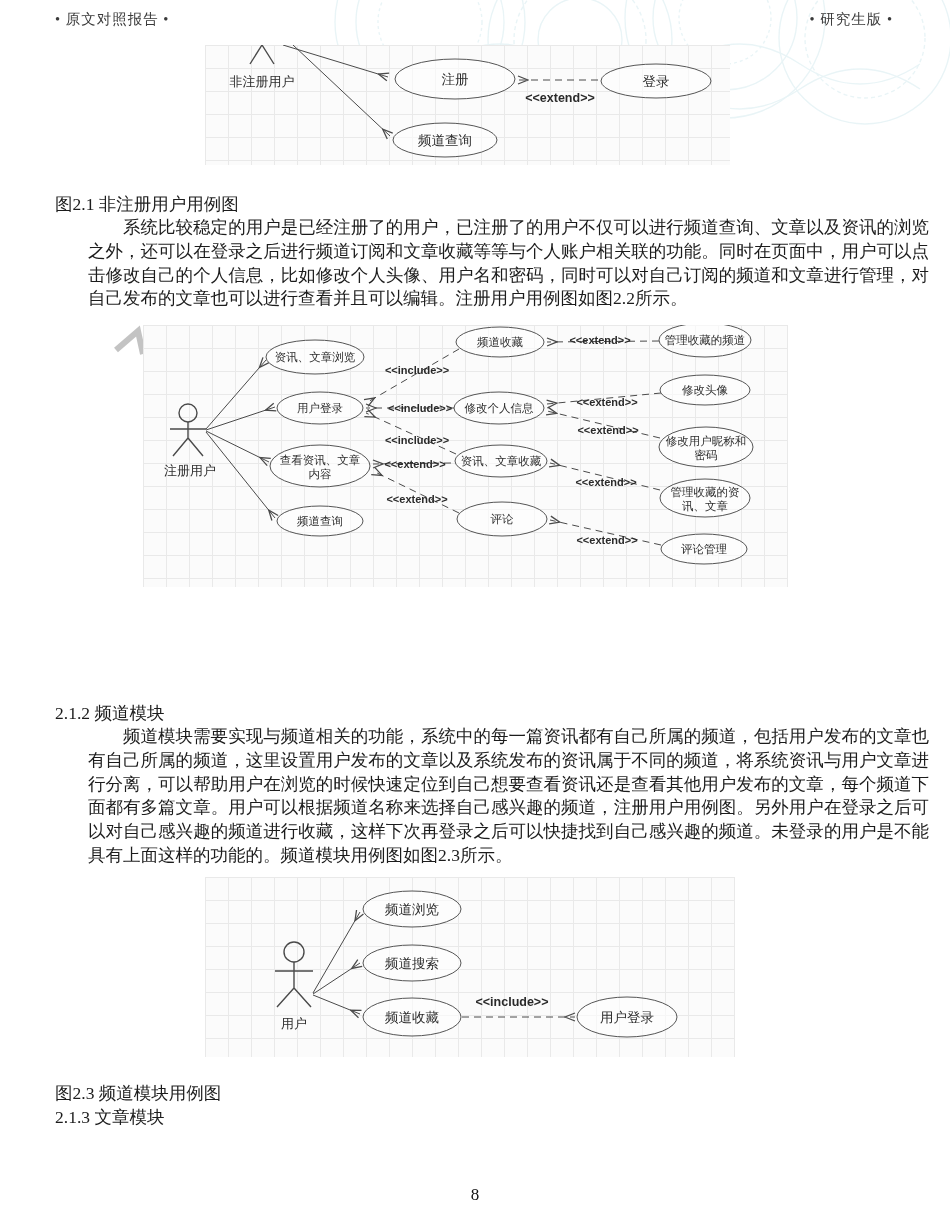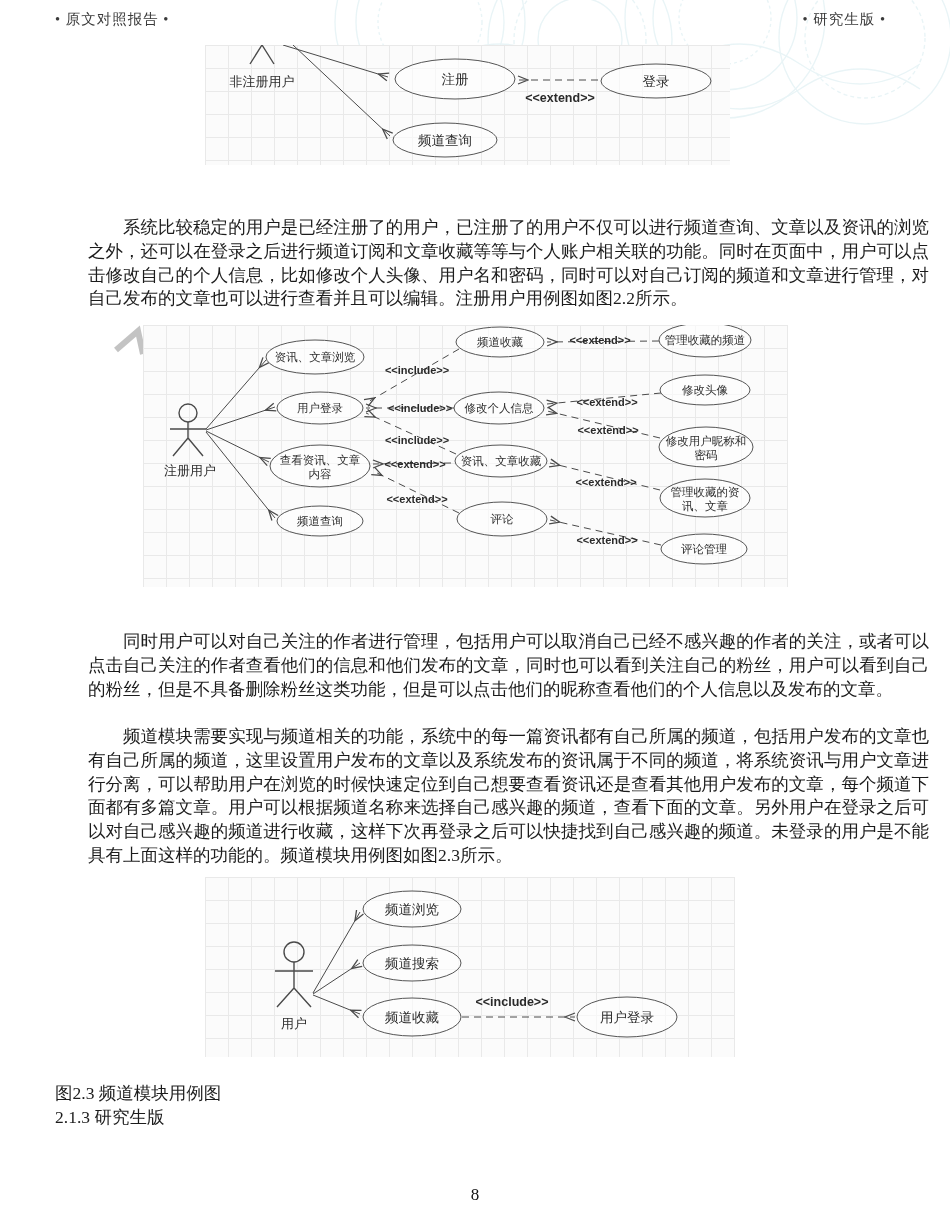--- a/index.html
+++ b/index.html
@@ -7,21 +7,21 @@
     position:relative; width:950px; height:1230px; margin:0 auto;
     background:#ffffff; overflow:hidden;
     font-family:"Liberation Serif","DejaVu Serif",serif;
     color:#1c1c1c;
   }
   .hdr{
     position:absolute; top:10px; font-size:14.5px; color:#3a3a3a;
     letter-spacing:1px; z-index:3;
   }
   .hdr-left{left:55px;}
-  .hdr-right{right:64px;}
+  .hdr-right{right:57px;}
   .watermark{position:absolute; z-index:1; opacity:.75;}
   .figure{
     position:absolute; z-index:2;
     background-color:#fbfbfb;
     background-image:
       linear-gradient(#e9e9e9 1px, transparent 1px),
       linear-gradient(90deg,#e9e9e9 1px, transparent 1px);
     background-size:23px 23px;
   }
   .figure svg{display:block; width:100%; height:100%;}
@@ -102,20 +102,21 @@
         <ellipse class="dg-ell" cx="445" cy="140" rx="52" ry="17"></ellipse>
         <text class="t-node-lg" x="445" y="145">频道查询</text>
       </g>
       <g>
         <line class="dg-dash" x1="598" y1="80" x2="518" y2="80" marker-end="url(#arr)"></line>
         <text class="t-rel-lg" x="560" y="102">&lt;&lt;extend&gt;&gt;</text>
       </g>
     </svg>
   </div>
 
+  <div class="txt cap" style="top:193px;">图2.1 非注册用户用例图</div>
   <div class="txt para" style="top:216px;">系统比较稳定的用户是已经注册了的用户，已注册了的用户不仅可以进行频道查询、文章以及资讯的浏览之外，还可以在登录之后进行频道订阅和文章收藏等等与个人账户相关联的功能。同时在页面中，用户可以点击修改自己的个人信息，比如修改个人头像、用户名和密码，同时可以对自己订阅的频道和文章进行管理，对自己发布的文章也可以进行查看并且可以编辑。注册用户用例图如图2.2所示。</div>
 
   <svg class="chev" style="left:108px;top:324px;" width="44" height="38" viewBox="0 0 44 38">
     <polyline points="8,26 30,7 35,30" fill="none" stroke="#b8b8b8" stroke-width="6" opacity="0.85"></polyline>
   </svg>
 
   <div class="figure" style="left:143px;top:325px;width:645px;height:262px;">
     <svg viewBox="143 325 645 262">
       <g>
         <circle class="dg-actor" cx="188" cy="413" r="9"></circle>
@@ -207,22 +208,22 @@
         <text class="t-rel" x="417" y="503">&lt;&lt;extend&gt;&gt;</text>
         <text class="t-rel" x="600" y="344">&lt;&lt;extend&gt;&gt;</text>
         <text class="t-rel" x="607" y="406">&lt;&lt;extend&gt;&gt;</text>
         <text class="t-rel" x="608" y="434">&lt;&lt;extend&gt;&gt;</text>
         <text class="t-rel" x="606" y="486">&lt;&lt;extend&gt;&gt;</text>
         <text class="t-rel" x="607" y="544">&lt;&lt;extend&gt;&gt;</text>
       </g>
     </svg>
   </div>
 
-  <div class="txt para" style="top:630px;">同时用户可以对自己关注的作者进行管理，包括用户可以取消自己已经不感兴趣的作者的关注，或者可以点击自己关注的作者查看他们的信息和他们发布的文章，同时也可以看到关注自己的粉丝，用户可以看到自己的粉丝，但是不具备删除粉丝这类功能，但是可以点击他们的昵称查看他们的个人信息以及发布的文章。</div>
-  <div class="txt para" style="top:725px;">频道模块需要实现与频道相关的功能，系统中的每一篇资讯都有自己所属的频道，包括用户发布的文章也有自己所属的频道，这里设置用户发布的文章以及系统发布的资讯属于不同的频道，将系统资讯与用户文章进行分离，可以帮助用户在浏览的时候快速定位到自己想要查看资讯还是查看其他用户发布的文章，每个频道下面都有多篇文章。用户可以根据频道名称来选择自己感兴趣的频道，查看下面的文章。另外用户在登录之后可以对自己感兴趣的频道进行收藏，这样下次再登录之后可以快捷找到自己感兴趣的频道。未登录的用户是不能具有上面这样的功能的。频道模块用例图如图2.3所示。</div>
+  <div class="txt hd" style="top:702px;">2.1.2 频道模块</div>
+  <div class="txt para" style="top:725px;">频道模块需要实现与频道相关的功能，系统中的每一篇资讯都有自己所属的频道，包括用户发布的文章也有自己所属的频道，这里设置用户发布的文章以及系统发布的资讯属于不同的频道，将系统资讯与用户文章进行分离，可以帮助用户在浏览的时候快速定位到自己想要查看资讯还是查看其他用户发布的文章，每个频道下面都有多篇文章。用户可以根据频道名称来选择自己感兴趣的频道，注册用户用例图。另外用户在登录之后可以对自己感兴趣的频道进行收藏，这样下次再登录之后可以快捷找到自己感兴趣的频道。未登录的用户是不能具有上面这样的功能的。频道模块用例图如图2.3所示。</div>
 
   <div class="figure" style="left:205px;top:877px;width:530px;height:180px;">
     <svg viewBox="205 877 530 180">
       <g>
         <circle class="dg-actor" cx="294" cy="952" r="10"></circle>
         <path class="dg-actor" d="M294,962 L294,988 M275,971 L313,971 M294,988 L277,1007 M294,988 L311,1007"></path>
         <text class="t-actor" x="294" y="1028">用户</text>
       </g>
       <g>
         <line class="dg-line" x1="313" y1="993" x2="360" y2="912" marker-end="url(#arr)"></line>
@@ -246,16 +247,16 @@
         <text class="t-node-lg" x="627" y="1022">用户登录</text>
       </g>
       <g>
         <line class="dg-dash" x1="462" y1="1017" x2="575" y2="1017" marker-end="url(#arr)"></line>
         <text class="t-rel-lg" x="512" y="1006">&lt;&lt;include&gt;&gt;</text>
       </g>
     </svg>
   </div>
 
   <div class="txt cap" style="top:1082px;">图2.3 频道模块用例图</div>
-  <div class="txt hd" style="top:1106px;">2.1.3 研究生版</div>
+  <div class="txt hd" style="top:1106px;">2.1.3 文章模块</div>
 
   <div class="pagenum">8</div>
 </div>
 
 </body></html>

